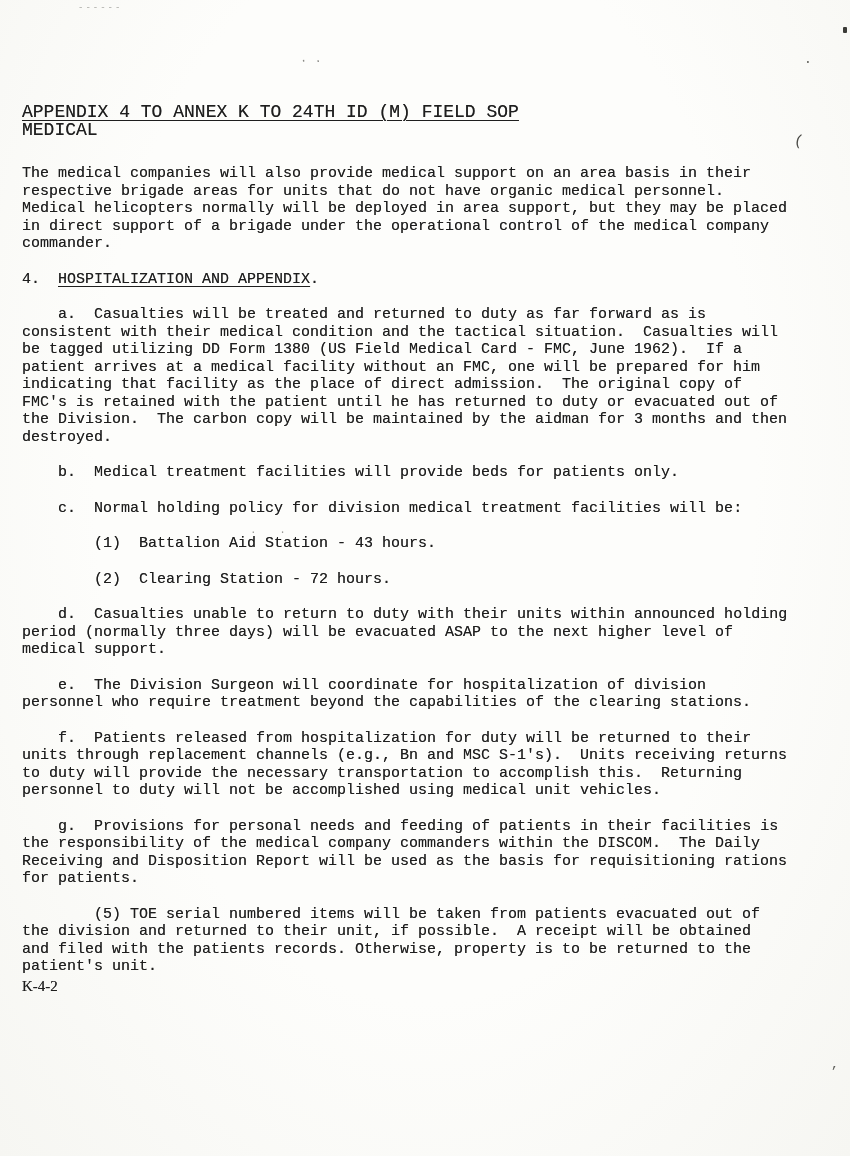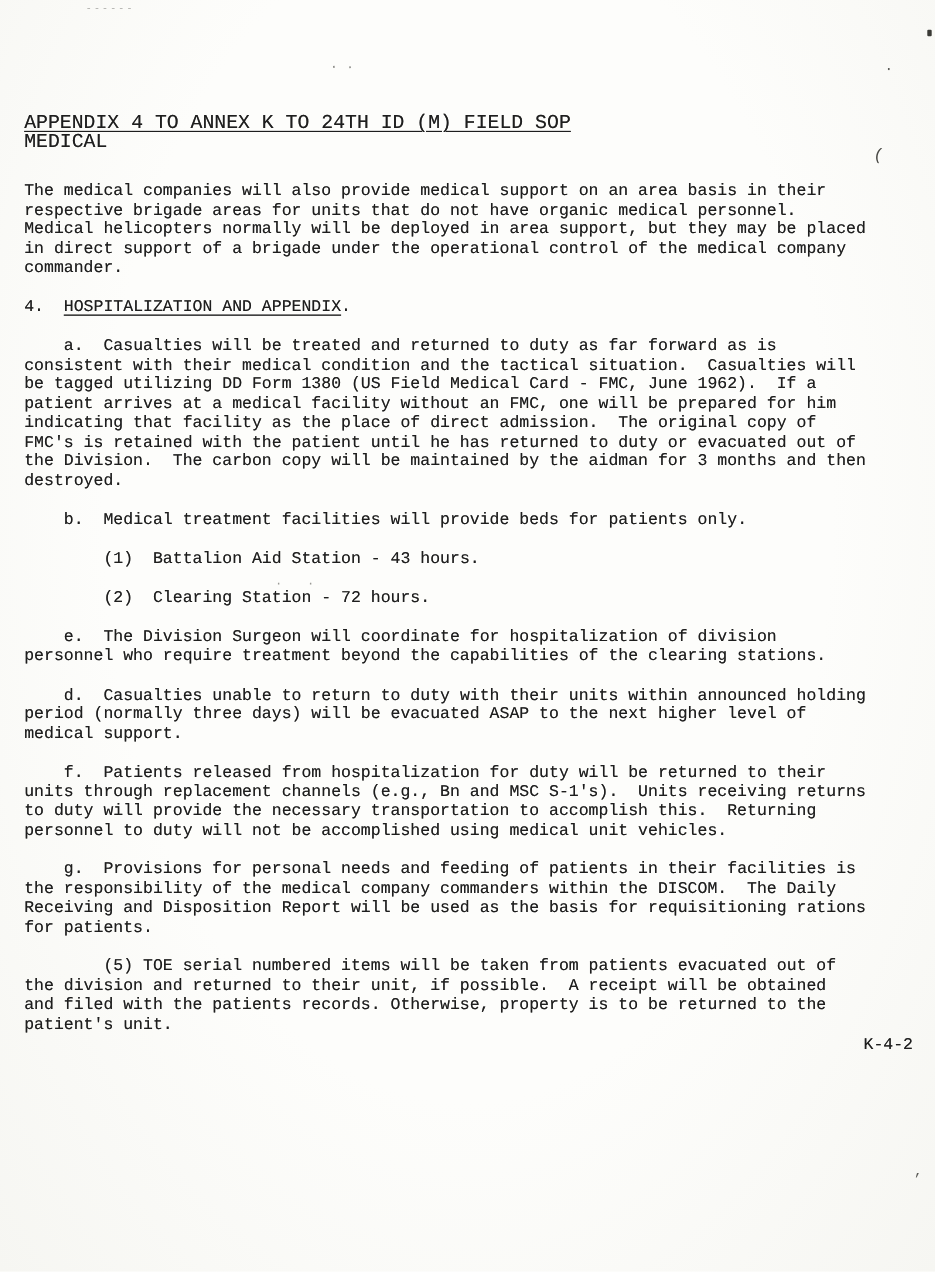--- a/index.html
+++ b/index.html
@@ -38,22 +38,23 @@
     white-space: pre-wrap;
   }
   .first {
     margin-top: 0;
   }
   .heading {
     white-space: pre-wrap;
   }
   .footer {
     margin-top: 2px;
-    text-align: right;
+    text-align: left;
     white-space: pre-wrap;
+    font-family: Liberation Serif, serif;
   }
   .artifact {
     position: absolute;
     text-shadow: none;
     pointer-events: none;
   }
   .a-dashes   { left: 78px;  top: 0px;    color: #a8a8a4; font-size: 9px;  letter-spacing: 2px; }
   .a-pencil   { left: 300px; top: 52px;   color: #8a8a86; font-size: 12px; transform: rotate(-8deg); }
   .a-dot-tr   { left: 804px; top: 54px;   color: #5c5c58; font-size: 13px; }
   .a-paren    { left: 794px; top: 133px;  color: #4a4a46; font-size: 15px; transform: rotate(12deg); }
@@ -83,27 +84,28 @@
 
   <p class="para">    a.  Casualties will be treated and returned to duty as far forward as is
 consistent with their medical condition and the tactical situation.  Casualties will
 be tagged utilizing DD Form 1380 (US Field Medical Card - FMC, June 1962).  If a
 patient arrives at a medical facility without an FMC, one will be prepared for him
 indicating that facility as the place of direct admission.  The original copy of
 FMC's is retained with the patient until he has returned to duty or evacuated out of
 the Division.  The carbon copy will be maintained by the aidman for 3 months and then
 destroyed.</p>
   <p class="para">    b.  Medical treatment facilities will provide beds for patients only.</p>
+  <p class="para">    c.  Normal holding policy for division medical treatment facilities will be:</p>
   <p class="para">        (1)  Battalion Aid Station - 43 hours.</p>
   <p class="para">        (2)  Clearing Station - 72 hours.</p>
-  <p class="para">    e.  The Division Surgeon will coordinate for hospitalization of division
-personnel who require treatment beyond the capabilities of the clearing stations.</p>
   <p class="para">    d.  Casualties unable to return to duty with their units within announced holding
 period (normally three days) will be evacuated ASAP to the next higher level of
 medical support.</p>
+  <p class="para">    e.  The Division Surgeon will coordinate for hospitalization of division
+personnel who require treatment beyond the capabilities of the clearing stations.</p>
   <p class="para">    f.  Patients released from hospitalization for duty will be returned to their
 units through replacement channels (e.g., Bn and MSC S-1's).  Units receiving returns
 to duty will provide the necessary transportation to accomplish this.  Returning
 personnel to duty will not be accomplished using medical unit vehicles.</p>
   <p class="para">    g.  Provisions for personal needs and feeding of patients in their facilities is
 the responsibility of the medical company commanders within the DISCOM.  The Daily
 Receiving and Disposition Report will be used as the basis for requisitioning rations
 for patients.</p>
   <p class="para">        (5) TOE serial numbered items will be taken from patients evacuated out of
 the division and returned to their unit, if possible.  A receipt will be obtained

